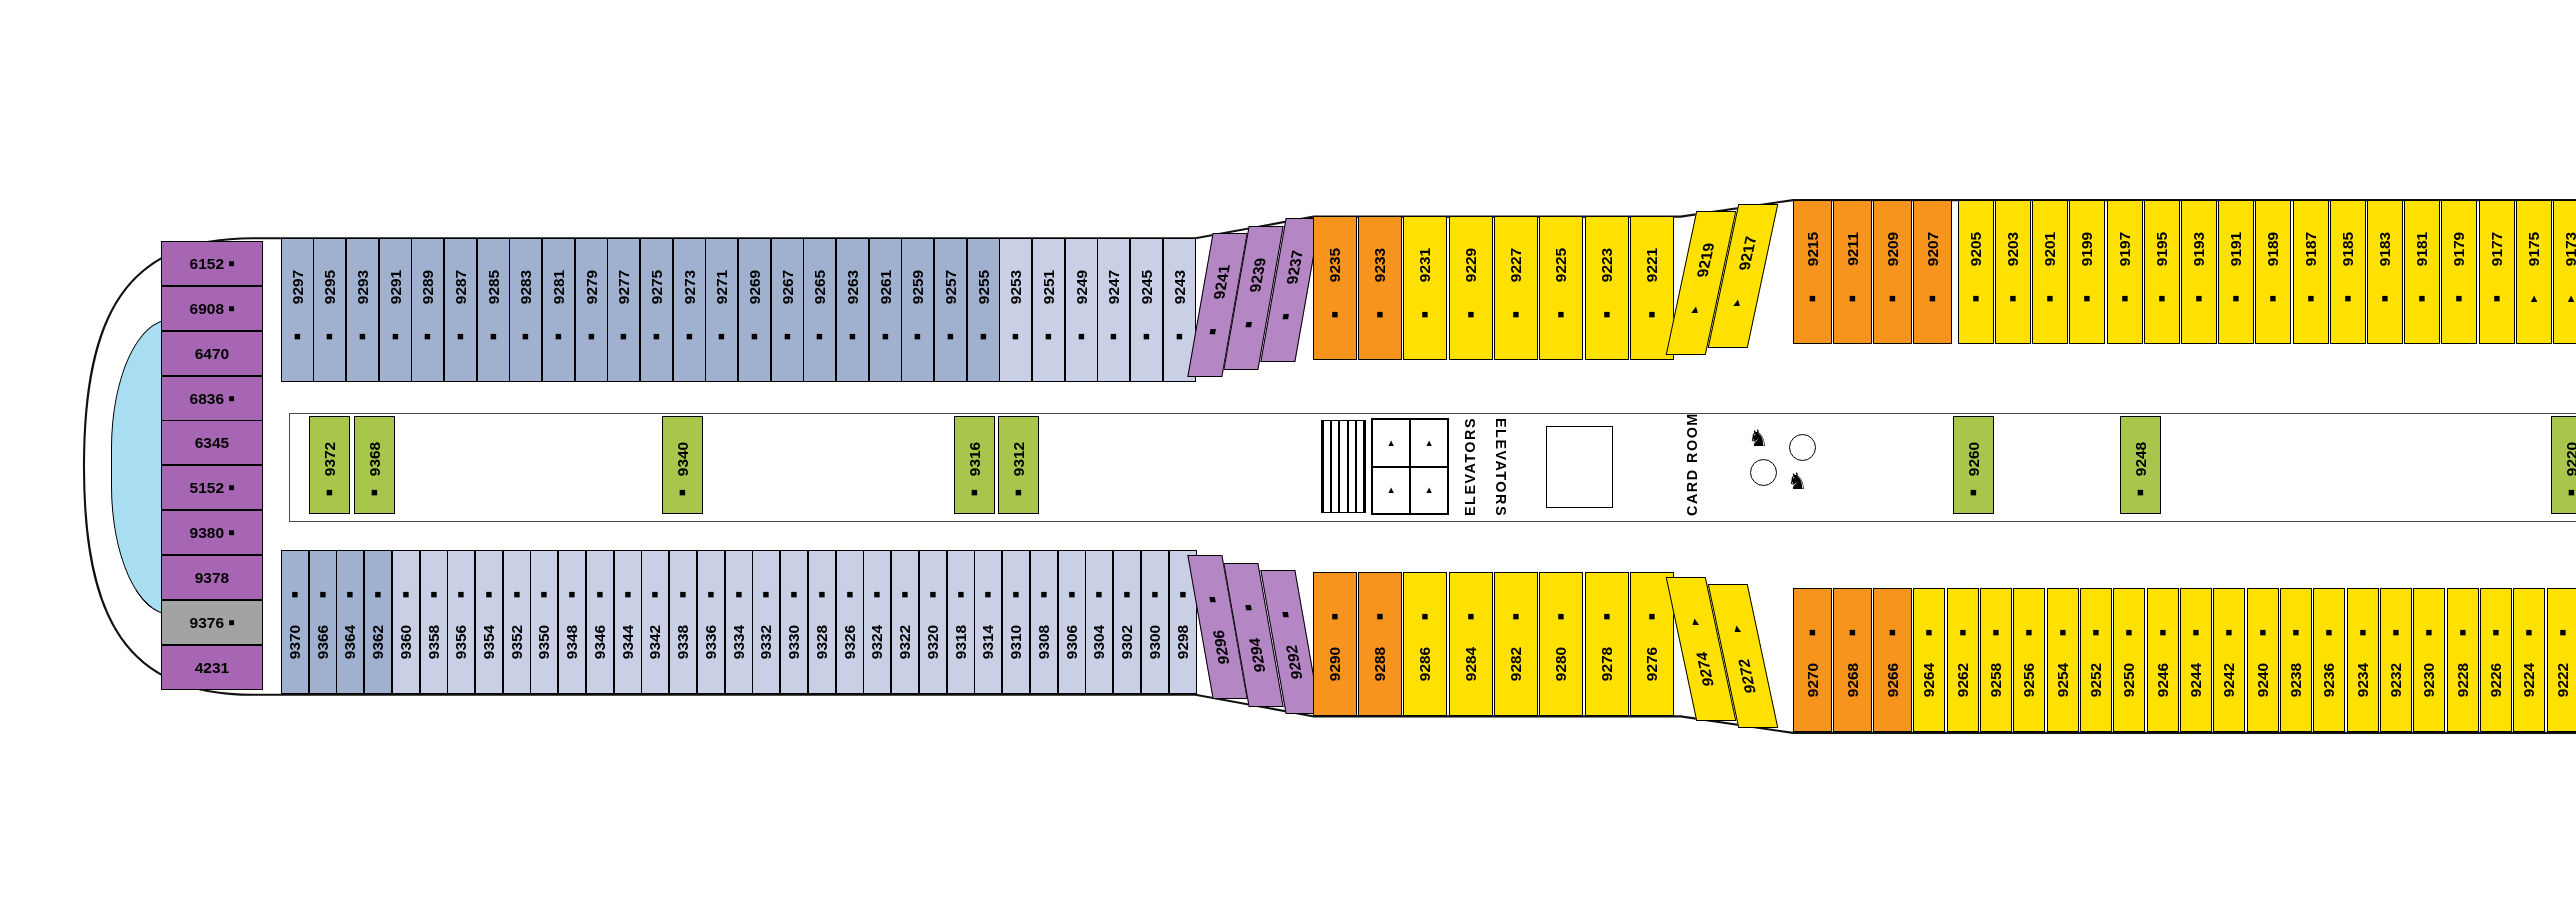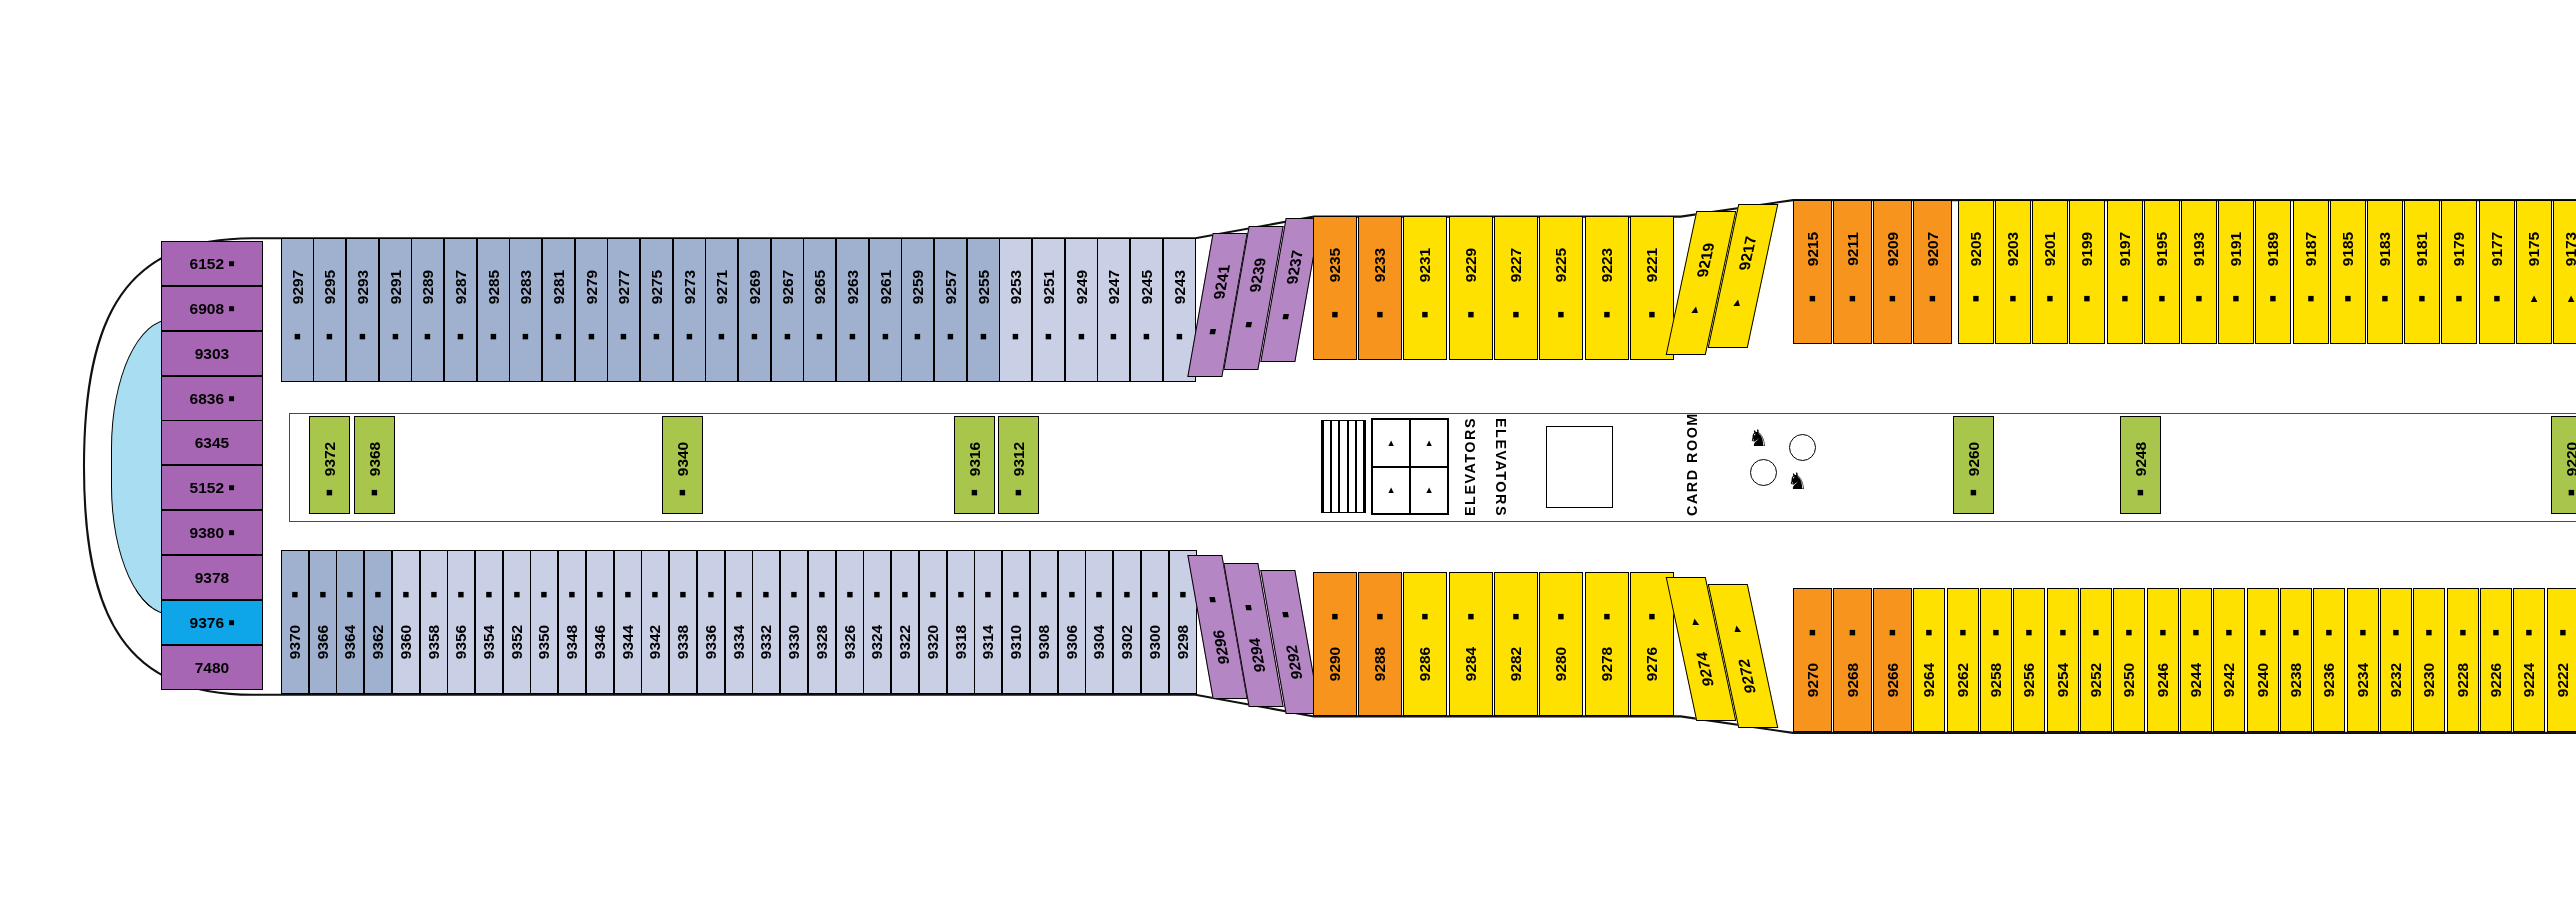--- a/index.html
+++ b/index.html
@@ -70,46 +70,46 @@
   <div id="cabins">
       <div class="cell hlbl" style="left: 161px; top: 241px; width: 102px; height: 45px; background: rgb(167, 102, 179);">
         <span class="lbl">6152</span>
         <span class="mk">■</span>
       </div>
       <div class="cell hlbl" style="left: 161px; top: 286px; width: 102px; height: 45px; background: rgb(167, 102, 179);">
         <span class="lbl">6908</span>
         <span class="mk">■</span>
       </div>
       <div class="cell hlbl" style="left: 161px; top: 331px; width: 102px; height: 45px; background: rgb(167, 102, 179);">
-        <span class="lbl">9303</span>
+        <span class="lbl">6470</span>
       </div>
       <div class="cell hlbl" style="left: 161px; top: 376px; width: 102px; height: 45px; background: rgb(167, 102, 179);">
         <span class="lbl">6836</span>
         <span class="mk">■</span>
       </div>
       <div class="cell hlbl" style="left: 161px; top: 420px; width: 102px; height: 45px; background: rgb(167, 102, 179);">
         <span class="lbl">6345</span>
       </div>
       <div class="cell hlbl" style="left: 161px; top: 465px; width: 102px; height: 45px; background: rgb(167, 102, 179);">
         <span class="lbl">5152</span>
         <span class="mk">■</span>
       </div>
       <div class="cell hlbl" style="left: 161px; top: 510px; width: 102px; height: 45px; background: rgb(167, 102, 179);">
         <span class="lbl">9380</span>
         <span class="mk">■</span>
       </div>
       <div class="cell hlbl" style="left: 161px; top: 555px; width: 102px; height: 45px; background: rgb(167, 102, 179);">
         <span class="lbl">9378</span>
       </div>
-      <div class="cell hlbl" style="left: 161px; top: 600px; width: 102px; height: 45px; background: #0ea5e9;">
+      <div class="cell hlbl" style="left: 161px; top: 600px; width: 102px; height: 45px; background: #a3a3a3;">
         <span class="lbl">9376</span>
         <span class="mk">■</span>
       </div>
       <div class="cell hlbl" style="left: 161px; top: 645px; width: 102px; height: 45px; background: rgb(167, 102, 179);">
-        <span class="lbl">7480</span>
+        <span class="lbl">4231</span>
       </div>
       <div class="cell" style="left: 281px; top: 238px; width: 33px; height: 144px; background: rgb(159, 177, 206);">
         <span class="lbl" style="top: 34%;">9297</span>
         <span class="mk" style="top: 68%;">■</span>
       </div>
       <div class="cell" style="left: 313px; top: 238px; width: 33px; height: 144px; background: rgb(159, 177, 206);">
         <span class="lbl" style="top: 34%;">9295</span>
         <span class="mk" style="top: 68%;">■</span>
       </div>
       <div class="cell" style="left: 346px; top: 238px; width: 33px; height: 144px; background: rgb(159, 177, 206);">

